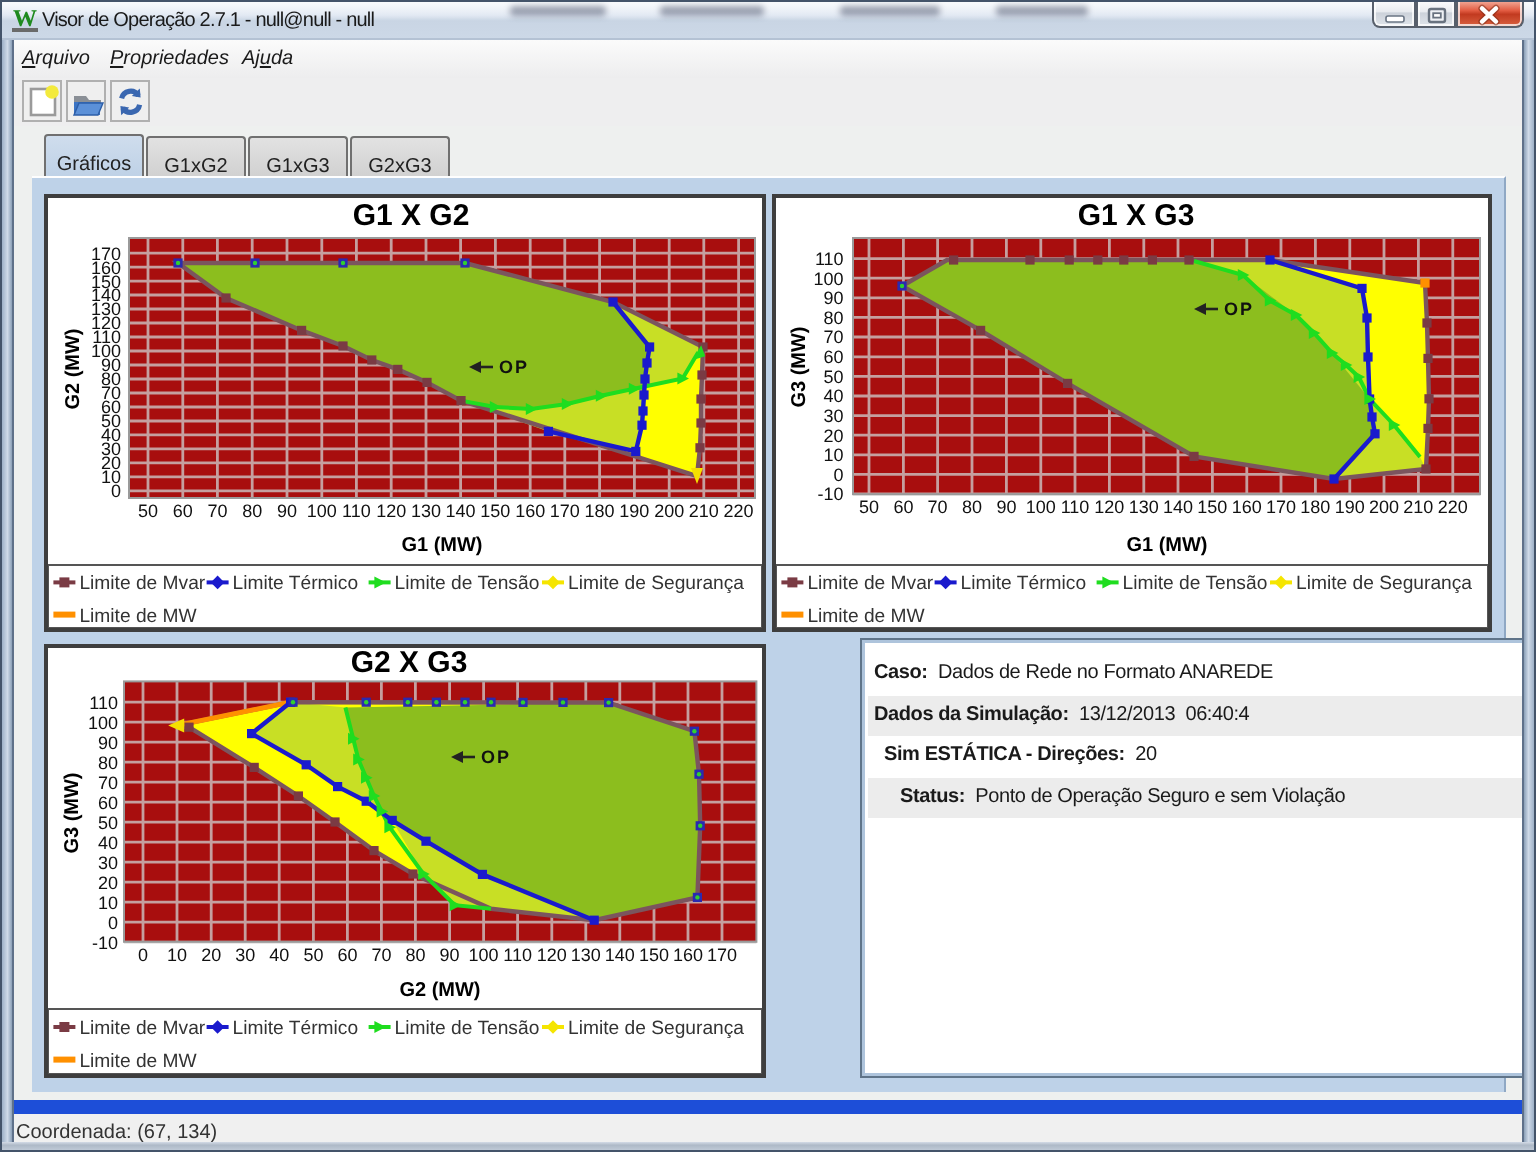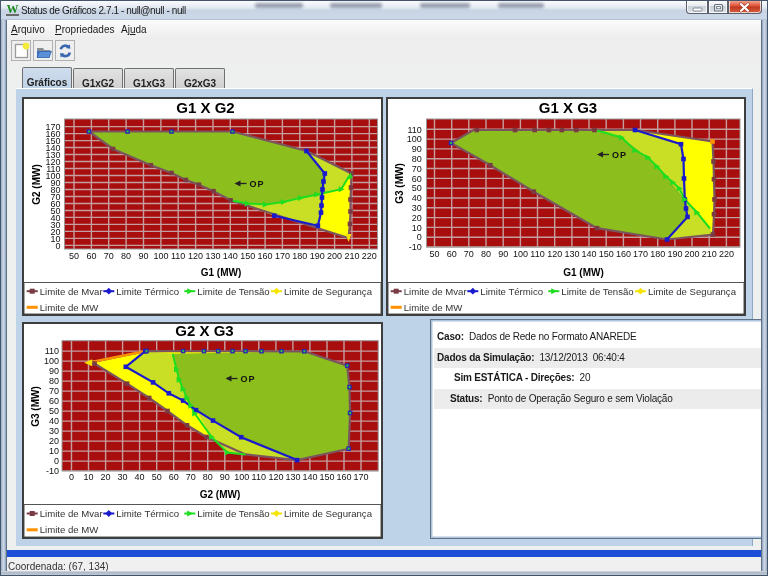--- a/index.html
+++ b/index.html
@@ -21,30 +21,30 @@
 .capbtn { top:0; height:14px; border:1px solid #58606c; border-top:none;
   background:linear-gradient(180deg,#fdfdfe 0%,#e8ebef 45%,#ccd2da 50%,#dfe4ea 100%);
   box-shadow:inset 0 0 0 1px rgba(255,255,255,.75); }
 #btn-min { left:686px; width:22px; border-bottom-left-radius:4px; }
 #btn-max { left:708px; width:20px; }
 #btn-close { left:728px; width:34px; border-bottom-right-radius:4px;
   background:linear-gradient(180deg,#f5b3a2 0%,#e35d43 40%,#c23a20 55%,#d8603f 100%); }
 
 
 #menubar { left:3px; top:20px; width:762px; height:19px;
-  background:linear-gradient(180deg,#fbfbfb,#ededee); color:#1a1a1a; font-size:10px; }
+  background:linear-gradient(180deg,#fbfbfb,#ededee); color:#1a1a1a; font-size:10px;font-style:italic; }
 .menuitem { position:absolute; top:4px; }
 #toolbar { left:3px; top:39px; width:762px; height:24px; background:#eeeeef; }
 .tbtn { position:absolute; top:1px; width:20px; height:21px; background:#efefef;
   border:1px solid #b0b0b0; }
 #appbg { left:5px; top:63px; width:756px; height:508px; background:#eef0ef; }
 
 
 .tab { position:absolute; top:68px; height:22px; padding-top:9px; border:1px solid #707070;
-  border-bottom:none; border-radius:2px 2px 0 0; font-size:10px; font-weight:bold;
+  border-bottom:none; border-radius:2px 2px 0 0; font-size:10px; font-weight:normal;
   color:#222; text-align:center;
   background:linear-gradient(180deg,#e2e2e2,#cfcfcf); }
 #tab0 { left:22px; width:50px; top:67px; height:21.5px;
   background:linear-gradient(180deg,#cfdded,#bed1e6); }
 
 #content { left:16px; top:88px; width:737px; height:457.5px; background:#bed2e8;
   border-top:1px solid #fefefe; border-right:1px solid #8fa8c4; }
 
 
 .panel { position:absolute; background:#fff; border:2px solid #3e3e3e; }
@@ -66,21 +66,21 @@
 </head>
 <body>
 <div id="win">
   <div class="abs" id="titlebar">
     <div class="abs sheen"></div>
     <div class="abs smudge" style="left:255px;width:48px;"></div>
     <div class="abs smudge" style="left:330px;width:52px;"></div>
     <div class="abs smudge" style="left:420px;width:50px;"></div>
     <div class="abs smudge" style="left:498px;width:46px;"></div>
     <div class="abs" id="appicon">W</div>
-    <div class="abs" id="title">Status de Gráficos 2.7.1 - null@null - null</div>
+    <div class="abs" id="title">Visor de Operação 2.7.1 - null@null - null</div>
   </div>
   <div class="abs capbtn" id="btn-min"></div>
   <div class="abs capbtn" id="btn-max"></div>
   <div class="abs capbtn" id="btn-close"></div>
   <svg class="abs" style="left:686px;top:0;width:80px;height:16px" viewBox="0 0 80 16">
     <rect x="7" y="8" width="9" height="3" rx="1" fill="#fff" stroke="#6a7584" stroke-width="0.8"></rect>
     <rect x="28.5" y="4.5" width="8" height="6.5" rx="1" fill="#eef1f5" stroke="#68727f" stroke-width="1.2"></rect>
     <rect x="30.6" y="6.6" width="3.8" height="2.2" fill="#fff" stroke="#68727f" stroke-width="0.9"></rect>
     <path d="M55 4.2 L62 10.8 M62 4.2 L55 10.8" stroke="#7e2c16" stroke-width="3.6" stroke-linecap="round" opacity="0.55"></path>
     <path d="M55 4.2 L62 10.8 M62 4.2 L55 10.8" stroke="#fff" stroke-width="2.2" stroke-linecap="round"></path>
@@ -445,21 +445,21 @@
           <text x="283.5" y="516.5" font-size="9.6" fill="#333">Limite de Segurança</text>
           <path d="M26.2 529.3 h11" stroke="#ff9000" stroke-width="3"></path>
           <text x="39.2" y="532.8" font-size="9.6" fill="#333">Limite de MW</text>
           <path d="M91.6 358.8 L91.6 365.8 L83.6 362.3 Z" fill="#f5e000"></path>
         </g>
       </svg>
     </div>
   <div class="panel" id="p4">
     <div class="prow" style="top:7px;background:#fff"><span style="padding-left:3px;line-height:20.5px"><b>Caso:</b>&nbsp;&nbsp;Dados de Rede no Formato ANAREDE</span></div>
     <div class="prow" style="top:27.5px;background:#ececec"><span style="padding-left:3px;line-height:20.5px"><b>Dados da Simulação:</b>&nbsp;&nbsp;13/12/2013&nbsp; 06:40:4</span></div>
-    <div class="prow" style="top:48px;background:#fff"><span style="padding-left:20px;line-height:20.5px"><b>Sim ESTÁTICA - Direções:</b>&nbsp;&nbsp;20</span></div>
+    <div class="prow" style="top:48px;background:#fff"><span style="padding-left:8px;line-height:20.5px"><b>Sim ESTÁTICA - Direções:</b>&nbsp;&nbsp;20</span></div>
     <div class="prow" style="top:68.5px;background:#ececec"><span style="padding-left:16px;line-height:20.5px"><b>Status:</b>&nbsp;&nbsp;Ponto de Operação Seguro e sem Violação</span></div>
   </div>
 
   <div class="abs" id="statusbar">
       <span style="position:absolute;left:3px;top:4px">Coordenada: (67, 134)</span>
     </div>
   <div class="abs" style="left:1px;top:570.5px;width:766px;height:4.5px;background:linear-gradient(180deg,#d3dbe6,#aeb9c7 40%,#bfc9d6)"></div>
   <div class="abs" style="left:1px;top:20px;width:4.5px;height:551px;background:linear-gradient(90deg,#9db0c7,#cfdae8 55%,#8ba0b8)"></div>
   <div class="abs" style="left:5.5px;top:20px;width:1px;height:551px;background:#5f718a"></div>
   <div class="abs" style="left:760.5px;top:20px;width:1.5px;height:551px;background:#5f718a"></div>

